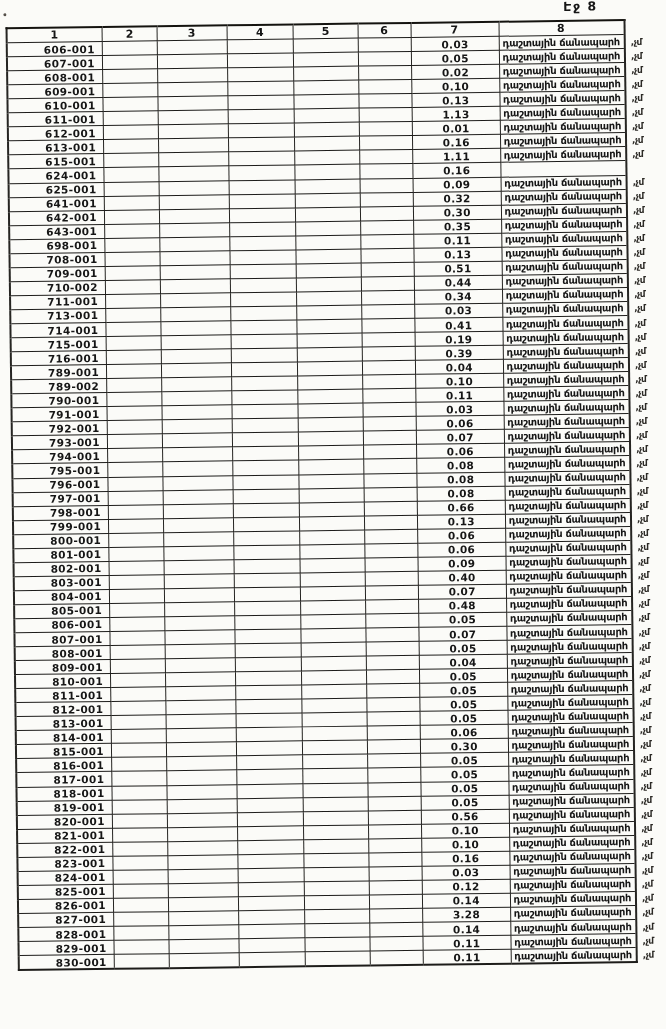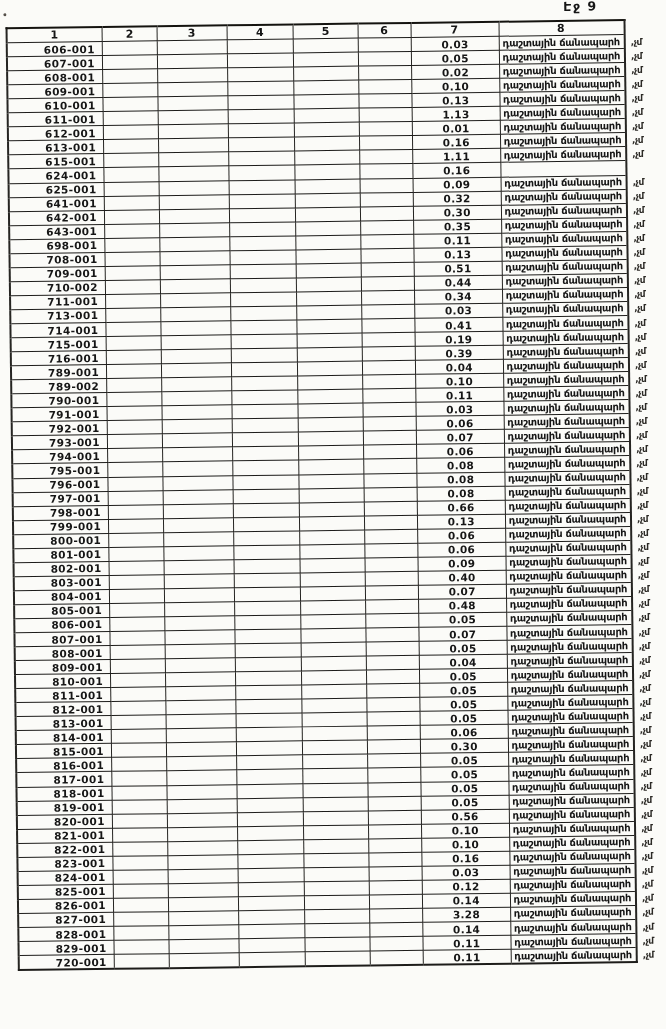--- a/index.html
+++ b/index.html
@@ -64,21 +64,21 @@
     color:#2c2a26; overflow:visible;
     letter-spacing:-0.5px;
   }
 </style>
 </head>
 <body>
 
 <div class="page">
   <div class="sheet">
     <div class="speck"></div>
-    <div class="page-label">Էջ 9</div>
+    <div class="page-label">Էջ 8</div>
     <table class="grid">
       <colgroup>
         <col style="width:96px">
           <col style="width:55px">
           <col style="width:70px">
         <col style="width:67px">
           <col style="width:65px">
           <col style="width:53px">
         <col style="width:88px">
           <col style="width:126px">
@@ -807,21 +807,21 @@
     <td class="c2"></td>
     <td class="c3"></td>
     <td class="c4"></td>
     <td class="c5"></td>
     <td class="c6"></td>
     <td class="c7">0.11</td>
     <td class="c8">դաշտային ճանապարհ</td>
     <td class="c9">,չմ</td>
   </tr>
           <tr>
-    <td class="c1">720-001</td>
+    <td class="c1">830-001</td>
     <td class="c2"></td>
     <td class="c3"></td>
     <td class="c4"></td>
     <td class="c5"></td>
     <td class="c6"></td>
     <td class="c7">0.11</td>
     <td class="c8">դաշտային ճանապարհ</td>
     <td class="c9">,չմ</td>
   </tr>
         </tbody>

